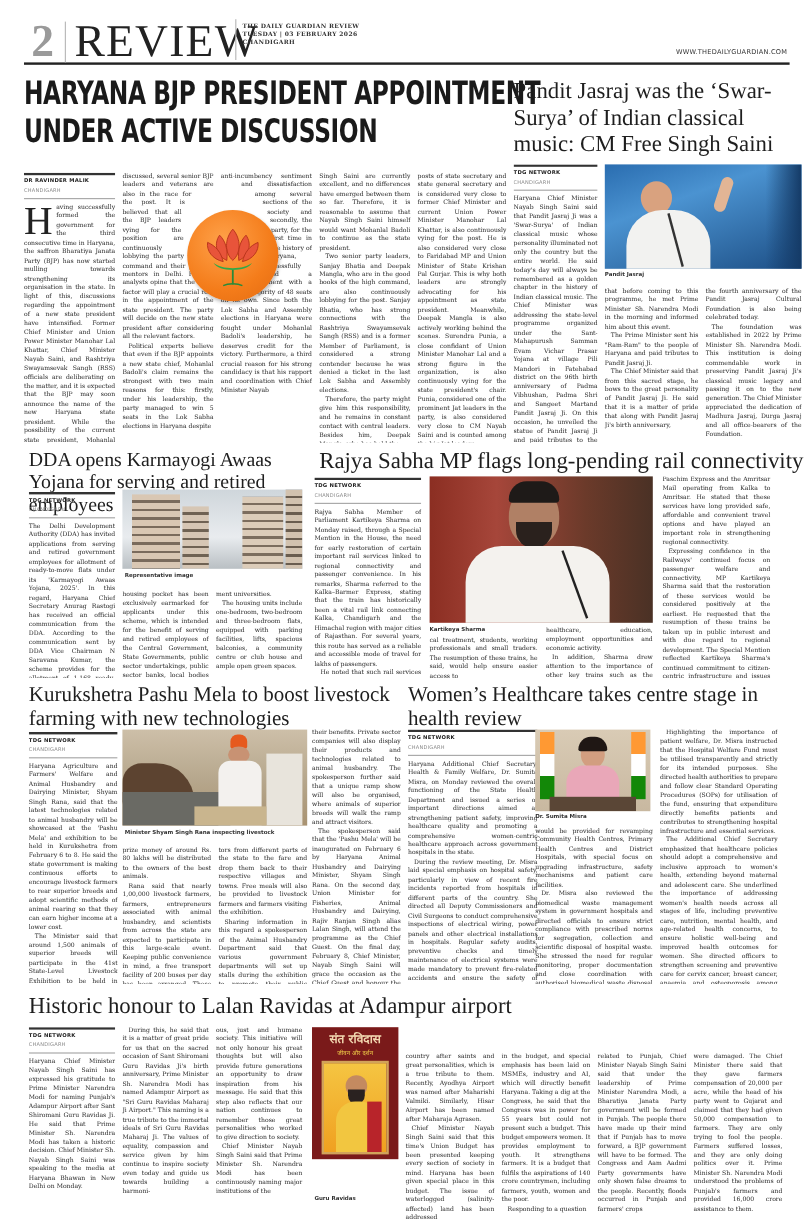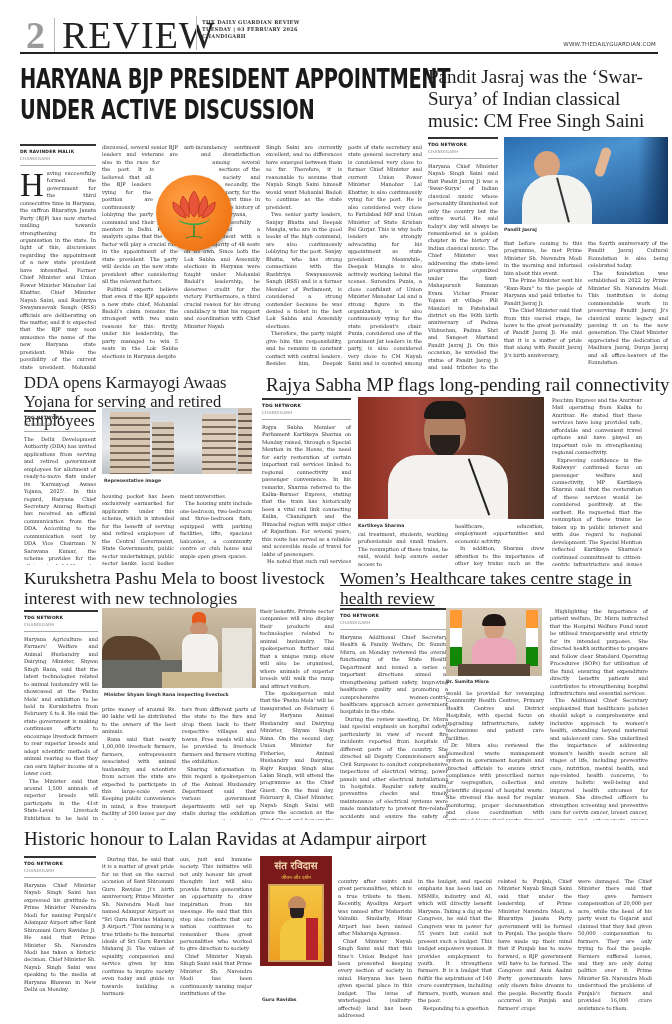--- a/index.html
+++ b/index.html
@@ -185,21 +185,21 @@
     <p class="noind">healthcare, education, employment opportunities and economic activity.</p>
     <p>In addition, Sharma drew attention to the importance of other key trains such as the Himalayan Queen,</p>
   </div>
   <div class="col" style="left:552px;top:397px;width:90px;height:170px;">
     <p class="noind">Paschim Express and the Amritsar Mail operating from Kalka to Amritsar. He stated that these services have long provided safe, affordable and convenient travel options and have played an important role in strengthening regional connectivity.</p>
     <p>Expressing confidence in the Railways' continued focus on passenger welfare and connectivity, MP Kartikeya Sharma said that the restoration of these services would be considered positively at the earliest. He requested that the resumption of these trains be taken up in public interest and with due regard to regional development. The Special Mention reflected Kartikeya Sharma's continued commitment to citizen-centric infrastructure and issues affecting the daily lives of passengers.</p>
   </div>
 </div>
 
 <div>
-  <div class="h-serif" style="position:absolute;left:24px;top:568px;width:310px;font-size:17.5px;line-height:20px;">Kurukshetra Pashu Mela to boost livestock interest with new technologies</div>
+  <div class="h-serif" style="position:absolute;left:24px;top:568px;width:310px;font-size:17.5px;line-height:20px;">Kurukshetra Pashu Mela to boost livestock farming with new technologies</div>
 
   <div class="col" style="left:24px;top:610px;width:74px;height:210px;">
     <div class="byline">
       <div class="bn">TDG NETWORK</div>
       <div class="bp">CHANDIGARH</div>
     </div>
     <p class="noind">Haryana Agriculture and Farmers' Welfare and Animal Husbandry and Dairying Minister, Shyam Singh Rana, said that the latest technologies related to animal husbandry will be showcased at the 'Pashu Mela' and exhibition to be held in Kurukshetra from February 6 to 8. He said the state government is making continuous efforts to encourage livestock farmers to rear superior breeds and adopt scientific methods of animal rearing so that they can earn higher income at a lower cost.</p>
     <p>The Minister said that around 1,500 animals of superior breeds will participate in the 41st State-Level Livestock Exhibition to be held in Kurukshetra. These animals will compete in 53 different categories. To encourage livestock farmers,</p>
   </div>
 
@@ -222,21 +222,21 @@
     <p class="noind">tors from different parts of the state to the fare and drop them back to their respective villages and towns. Free meals will also be provided to livestock farmers and farmers visiting the exhibition.</p>
     <p>Sharing information in this regard a spokesperson of the Animal Husbandry Department said that various government departments will set up stalls during the exhibition to promote their public welfare schemes so that people of the state can avail</p>
   </div>
   <div class="col" style="left:260px;top:608px;width:74px;height:212px;">
     <p class="noind">their benefits. Private sector companies will also display their products and technologies related to animal husbandry. The spokesperson further said that a unique ramp show will also be organised, where animals of superior breeds will walk the ramp and attract visitors.</p>
     <p>The spokesperson said that the 'Pashu Mela' will be inaugurated on February 6 by Haryana Animal Husbandry and Dairying Minister, Shyam Singh Rana. On the second day, Union Minister for Fisheries, Animal Husbandry and Dairying, Rajiv Ranjan Singh alias Lalan Singh, will attend the programme as the Chief Guest. On the final day, February 8, Chief Minister, Nayab Singh Saini will grace the occasion as the Chief Guest and honour the winning livestock farmers of the exhibition.</p>
   </div>
 </div>
 
 <div>
-  <div class="h-serif" style="position:absolute;left:340px;top:568px;width:330px;font-size:17.5px;line-height:20px;text-decoration:underline;">Women’s Healthcare takes centre stage in health review</div>
+  <div class="h-serif" style="position:absolute;left:340px;top:568px;width:330px;font-size:17.5px;line-height:20px;">Women’s Healthcare takes centre stage in health review</div>
 
   <div class="col" style="left:340px;top:608px;width:108px;height:212px;">
     <div class="byline">
       <div class="bn">TDG NETWORK</div>
       <div class="bp">CHANDIGARH</div>
     </div>
     <p class="noind">Haryana Additional Chief Secretary, Health &amp; Family Welfare, Dr. Sumita Misra, on Monday reviewed the overall functioning of the State Health Department and issued a series of important directions aimed at strengthening patient safety, improving healthcare quality and promoting a comprehensive women-centric healthcare approach across government hospitals in the state.</p>
     <p>During the review meeting, Dr. Misra laid special emphasis on hospital safety, particularly in view of recent fire incidents reported from hospitals in different parts of the country. She directed all Deputy Commissioners and Civil Surgeons to conduct comprehensive inspections of electrical wiring, power panels and other electrical installations in hospitals. Regular safety audits, preventive checks and timely maintenance of electrical systems were made mandatory to prevent fire-related accidents and ensure the safety of patients, attendants and healthcare staff. To support these initiatives, Dr. Misra assured that requisite funds</p>
   </div>
 

